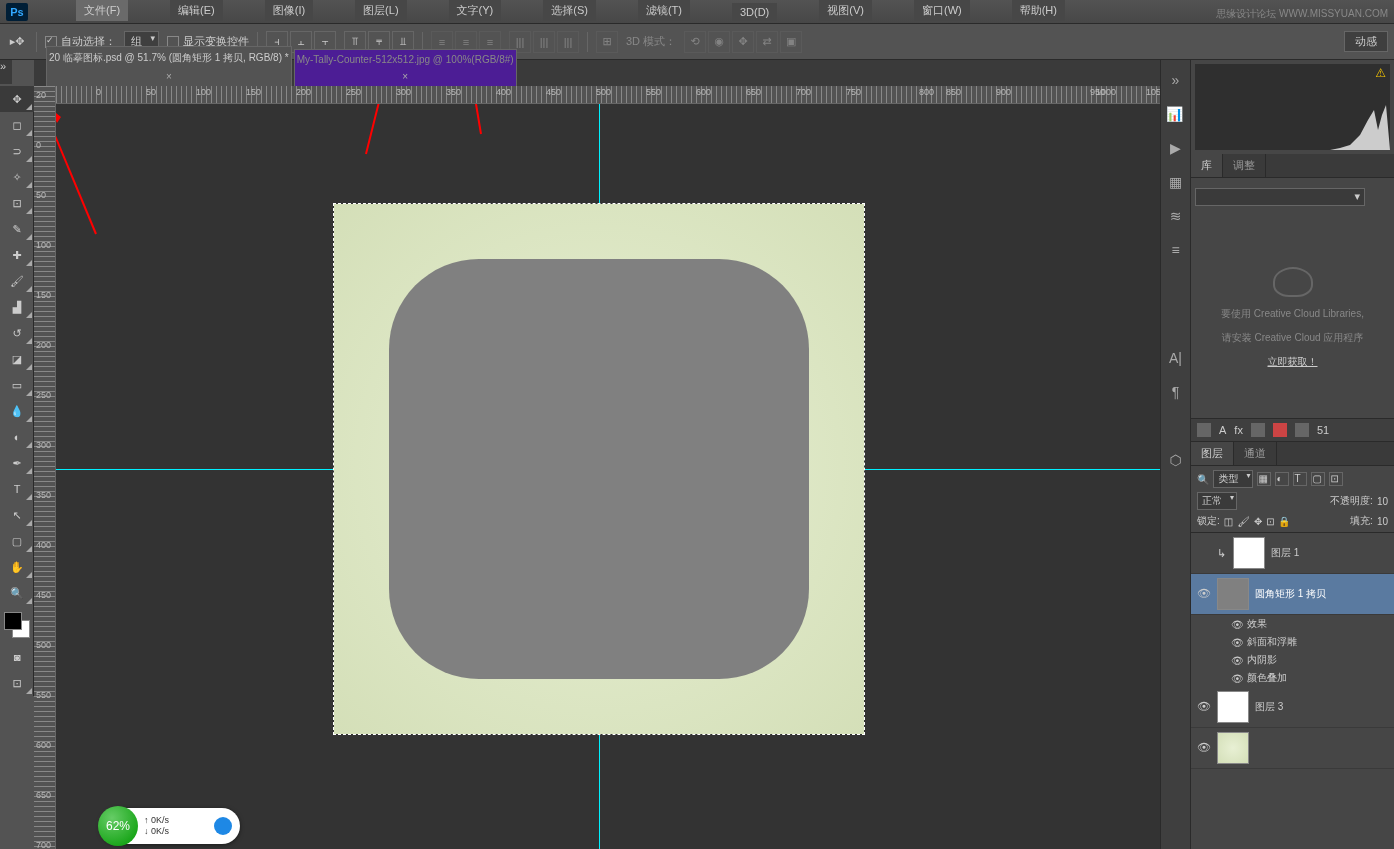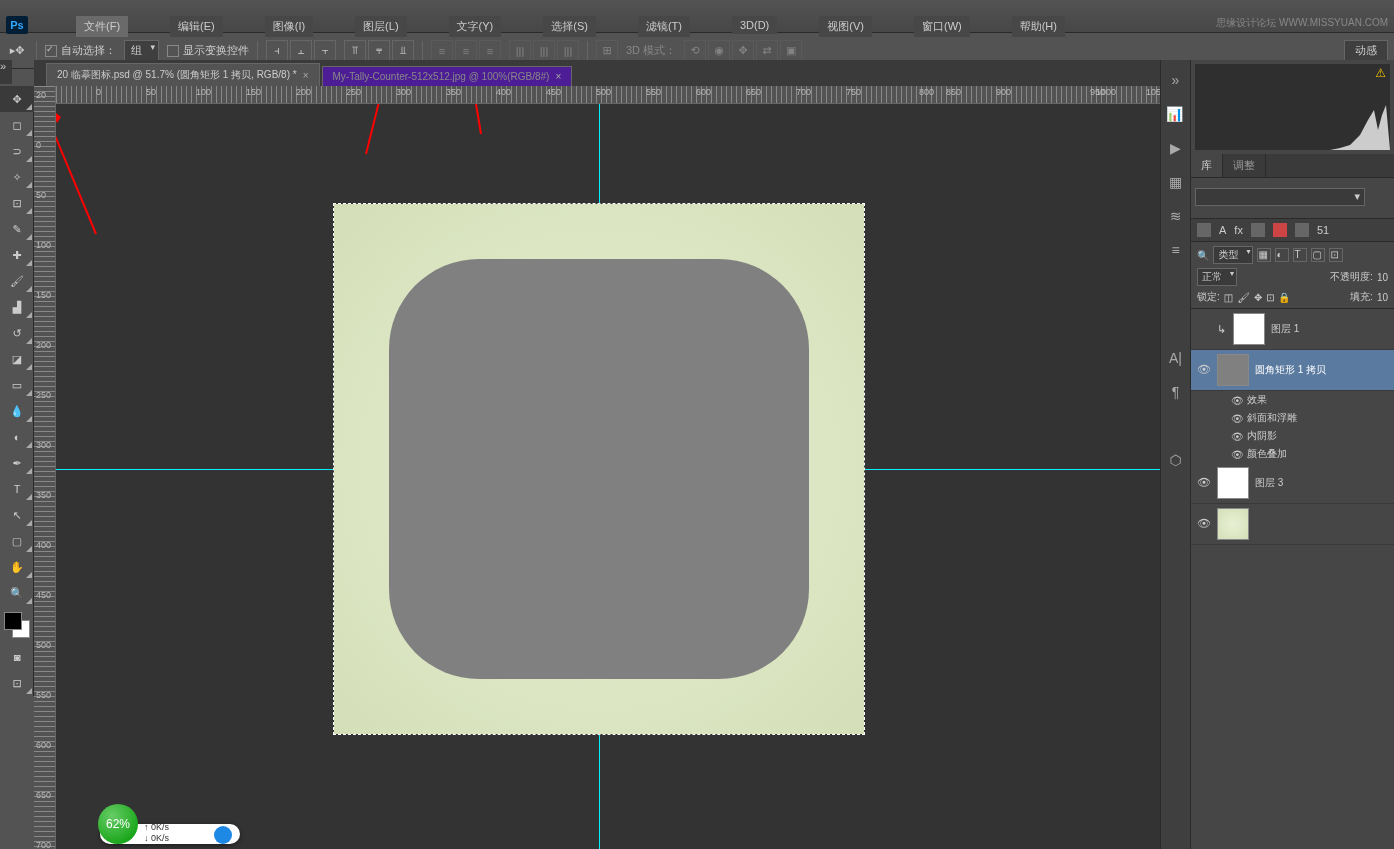--- a/index.html
+++ b/index.html
@@ -1,19 +1,19 @@
 <!DOCTYPE html>
 <html><head>
 <meta charset="utf-8">
 <style>
 * { margin: 0; padding: 0; box-sizing: border-box; font-family: "Microsoft YaHei", sans-serif; }
 body { background: #535353; width: 1394px; height: 849px; overflow: hidden; position: relative; color: #ccc; font-size: 11px; }
 
 
-.menubar { height: 24px; background: linear-gradient(#535353,#474747); display: flex; align-items: flex-start; padding: 16px 6px; gap: 2px; border-bottom: 1px solid #2a2a2a; }
+.menubar { height: 24px; background: linear-gradient(#535353,#474747); display: flex; align-items: flex-end; padding: 2px 6px; gap: 2px; border-bottom: 1px solid #2a2a2a; }
 .ps-logo { width: 22px; height: 18px; background: #001e36; color: #31a8ff; display: flex; align-items: center; justify-content: center; font-weight: bold; font-size: 11px; border-radius: 2px; margin-right: 6px; }
 .menu-item { padding: 3px 8px; background: #474747; cursor: pointer; margin-left: 40px; }
 .menu-item.active { background: #6a6a6a; }
 .menu-spacer { flex: 1; }
 .watermark { color: #888; font-size: 10px; }
 
 
 .optionsbar { height: 36px; background: #535353; border-bottom: 1px solid #2a2a2a; display: flex; align-items: center; padding: 0 6px; gap: 8px; }
 .opt-tool-icon { width: 22px; height: 22px; display: flex; align-items: center; justify-content: center; }
 .checkbox { width: 12px; height: 12px; border: 1px solid #888; display: inline-block; margin-right: 4px; vertical-align: middle; }
@@ -34,41 +34,41 @@
 .toolbox { position: absolute; left: 0; top: 86px; width: 34px; background: #535353; border-right: 1px solid #2a2a2a; }
 .tool { width: 34px; height: 26px; display: flex; align-items: center; justify-content: center; position: relative; cursor: pointer; }
 .tool.selected { background: #3a3a3a; }
 .tool-corner::after { content: ""; position: absolute; right: 2px; bottom: 2px; border: 3px solid transparent; border-right-color: #aaa; border-bottom-color: #aaa; width: 0; height: 0; }
 .color-swatches { position: relative; width: 30px; height: 30px; margin: 4px auto; }
 .swatch-fg { position: absolute; left: 2px; top: 2px; width: 18px; height: 18px; background: #000; border: 1px solid #888; z-index: 2; }
 .swatch-bg { position: absolute; right: 2px; bottom: 2px; width: 18px; height: 18px; background: #fff; border: 1px solid #888; }
 
 
 .doctabs { position: absolute; left: 34px; top: 60px; right: 234px; height: 26px; background: #3a3a3a; display: flex; align-items: flex-end; padding-left: 12px; }
-.doctab { background: #535353; padding: 4px 10px; border-top: 1px solid #666; border-left: 1px solid #666; border-right: 1px solid #666; display: flex; align-items: center; gap: 6px; margin-right: 2px; font-size: 10px; }
+.doctab { background: #535353; padding: 4px 2px; border-top: 1px solid #666; border-left: 1px solid #666; border-right: 1px solid #666; display: flex; align-items: center; gap: 6px; margin-right: 2px; font-size: 10px; flex-direction: column; }
 .doctab .close { color: #aaa; }
 .doctab.inactive { background: #4c1d95; color: #888; }
 
 
 .ruler-h { position: absolute; left: 56px; top: 86px; right: 234px; height: 18px; background: #535353; border-bottom: 1px solid #666; overflow: hidden; }
 .ruler-h-inner { position: relative; height: 100%; background: repeating-linear-gradient(to right, #888 0, #888 1px, transparent 1px, transparent 5px); }
 .ruler-v { position: absolute; left: 34px; top: 86px; width: 22px; bottom: 0; background: #535353; border-right: 1px solid #666; overflow: hidden; }
 .ruler-v-inner { position: relative; width: 100%; height: 100%; background: repeating-linear-gradient(to bottom, #888 0, #888 1px, transparent 1px, transparent 5px); }
 .ruler-tick-label { position: absolute; color: #bbb; font-size: 9px; }
 
 
 .canvas-area { position: absolute; left: 56px; top: 104px; right: 234px; bottom: 0; background: #333; overflow: hidden; }
 .artboard { position: absolute; left: 278px; top: 100px; width: 530px; height: 530px; background: radial-gradient(circle at center, #e8f0d4, #d4dfb8); }
 .marching-ants { position: absolute; inset: -1px; border: 1px dashed #000; outline: 1px dashed #fff; outline-offset: -1px; pointer-events: none; }
 .rounded-shape { position: absolute; left: 55px; top: 55px; width: 420px; height: 420px; background: #808080; border-radius: 90px; }
 .guide-h { position: absolute; left: 0; right: 0; height: 1px; background: #00f0ff; }
 .guide-v { position: absolute; top: 0; bottom: 0; width: 1px; background: #00f0ff; }
 
 
-.speed-widget { position: absolute; left: 100px; bottom: 5px; width: 140px; height: 20px; background: #fff; border-radius: 18px; display: flex; align-items: flex-end; box-shadow: 0 1px 4px rgba(0,0,0,.5); z-index: 100; }
+.speed-widget { position: absolute; left: 100px; bottom: 5px; width: 140px; height: 36px; background: #fff; border-radius: 18px; display: flex; align-items: center; box-shadow: 0 1px 4px rgba(0,0,0,.5); z-index: 100; }
 .speed-circle { width: 40px; height: 40px; border-radius: 50%; background: radial-gradient(circle at 35% 30%, #6c6, #090); display: flex; align-items: center; justify-content: center; color: #fff; font-size: 12px; margin-left: -2px; }
 .speed-text { font-size: 9px; color: #333; line-height: 1.2; margin-left: 6px; }
 .speed-ie { width: 18px; height: 18px; border-radius: 50%; background: #1e88e5; margin-left: auto; margin-right: 8px; }
 
 
 .dock-strip { position: absolute; top: 60px; width: 30px; bottom: 0; background: #3f3f3f; border-left: 1px solid #2a2a2a; display: flex; flex-direction: column; align-items: center; padding-top: 10px; gap: 14px; }
 .dock-strip-a { right: 204px; }
 .dock-ico { width: 20px; height: 20px; color: #aaa; display: flex; align-items: center; justify-content: center; font-size: 14px; }
 
 
@@ -317,31 +317,41 @@
     </svg>
   </div>
 
   <div class="panel-tabs">
     <div class="panel-tab">库</div>
     <div class="panel-tab inactive">调整</div>
   </div>
   <div class="adjustments-panel">
     <div class="adjust-select">&nbsp;</div>
   </div>
+  <div class="libraries-panel">
+    <div class="cloud-icon"></div>
+    <div>要使用 Creative Cloud Libraries,</div>
+    <div>请安装 Creative Cloud 应用程序</div>
+    <div class="lib-link">立即获取！</div>
+  </div>
 
   <div class="filter-strip">
     <div class="filter-ico"></div>
     <span>A</span>
     <span>fx</span>
     <div class="filter-ico"></div>
     <div class="filter-ico red"></div>
     <div class="filter-ico"></div>
     <span>51</span>
   </div>
 
+  <div class="panel-tabs">
+    <div class="panel-tab">图层</div>
+    <div class="panel-tab inactive">通道</div>
+  </div>
 
   <div class="layers-panel">
     <div class="layers-opts">
       <div class="layers-row">
         <span>🔍</span>
         <div class="sel-small">类型</div>
         <div class="filter-icons">
           <div class="fi">▦</div>
           <div class="fi">◐</div>
           <div class="fi">T</div>

